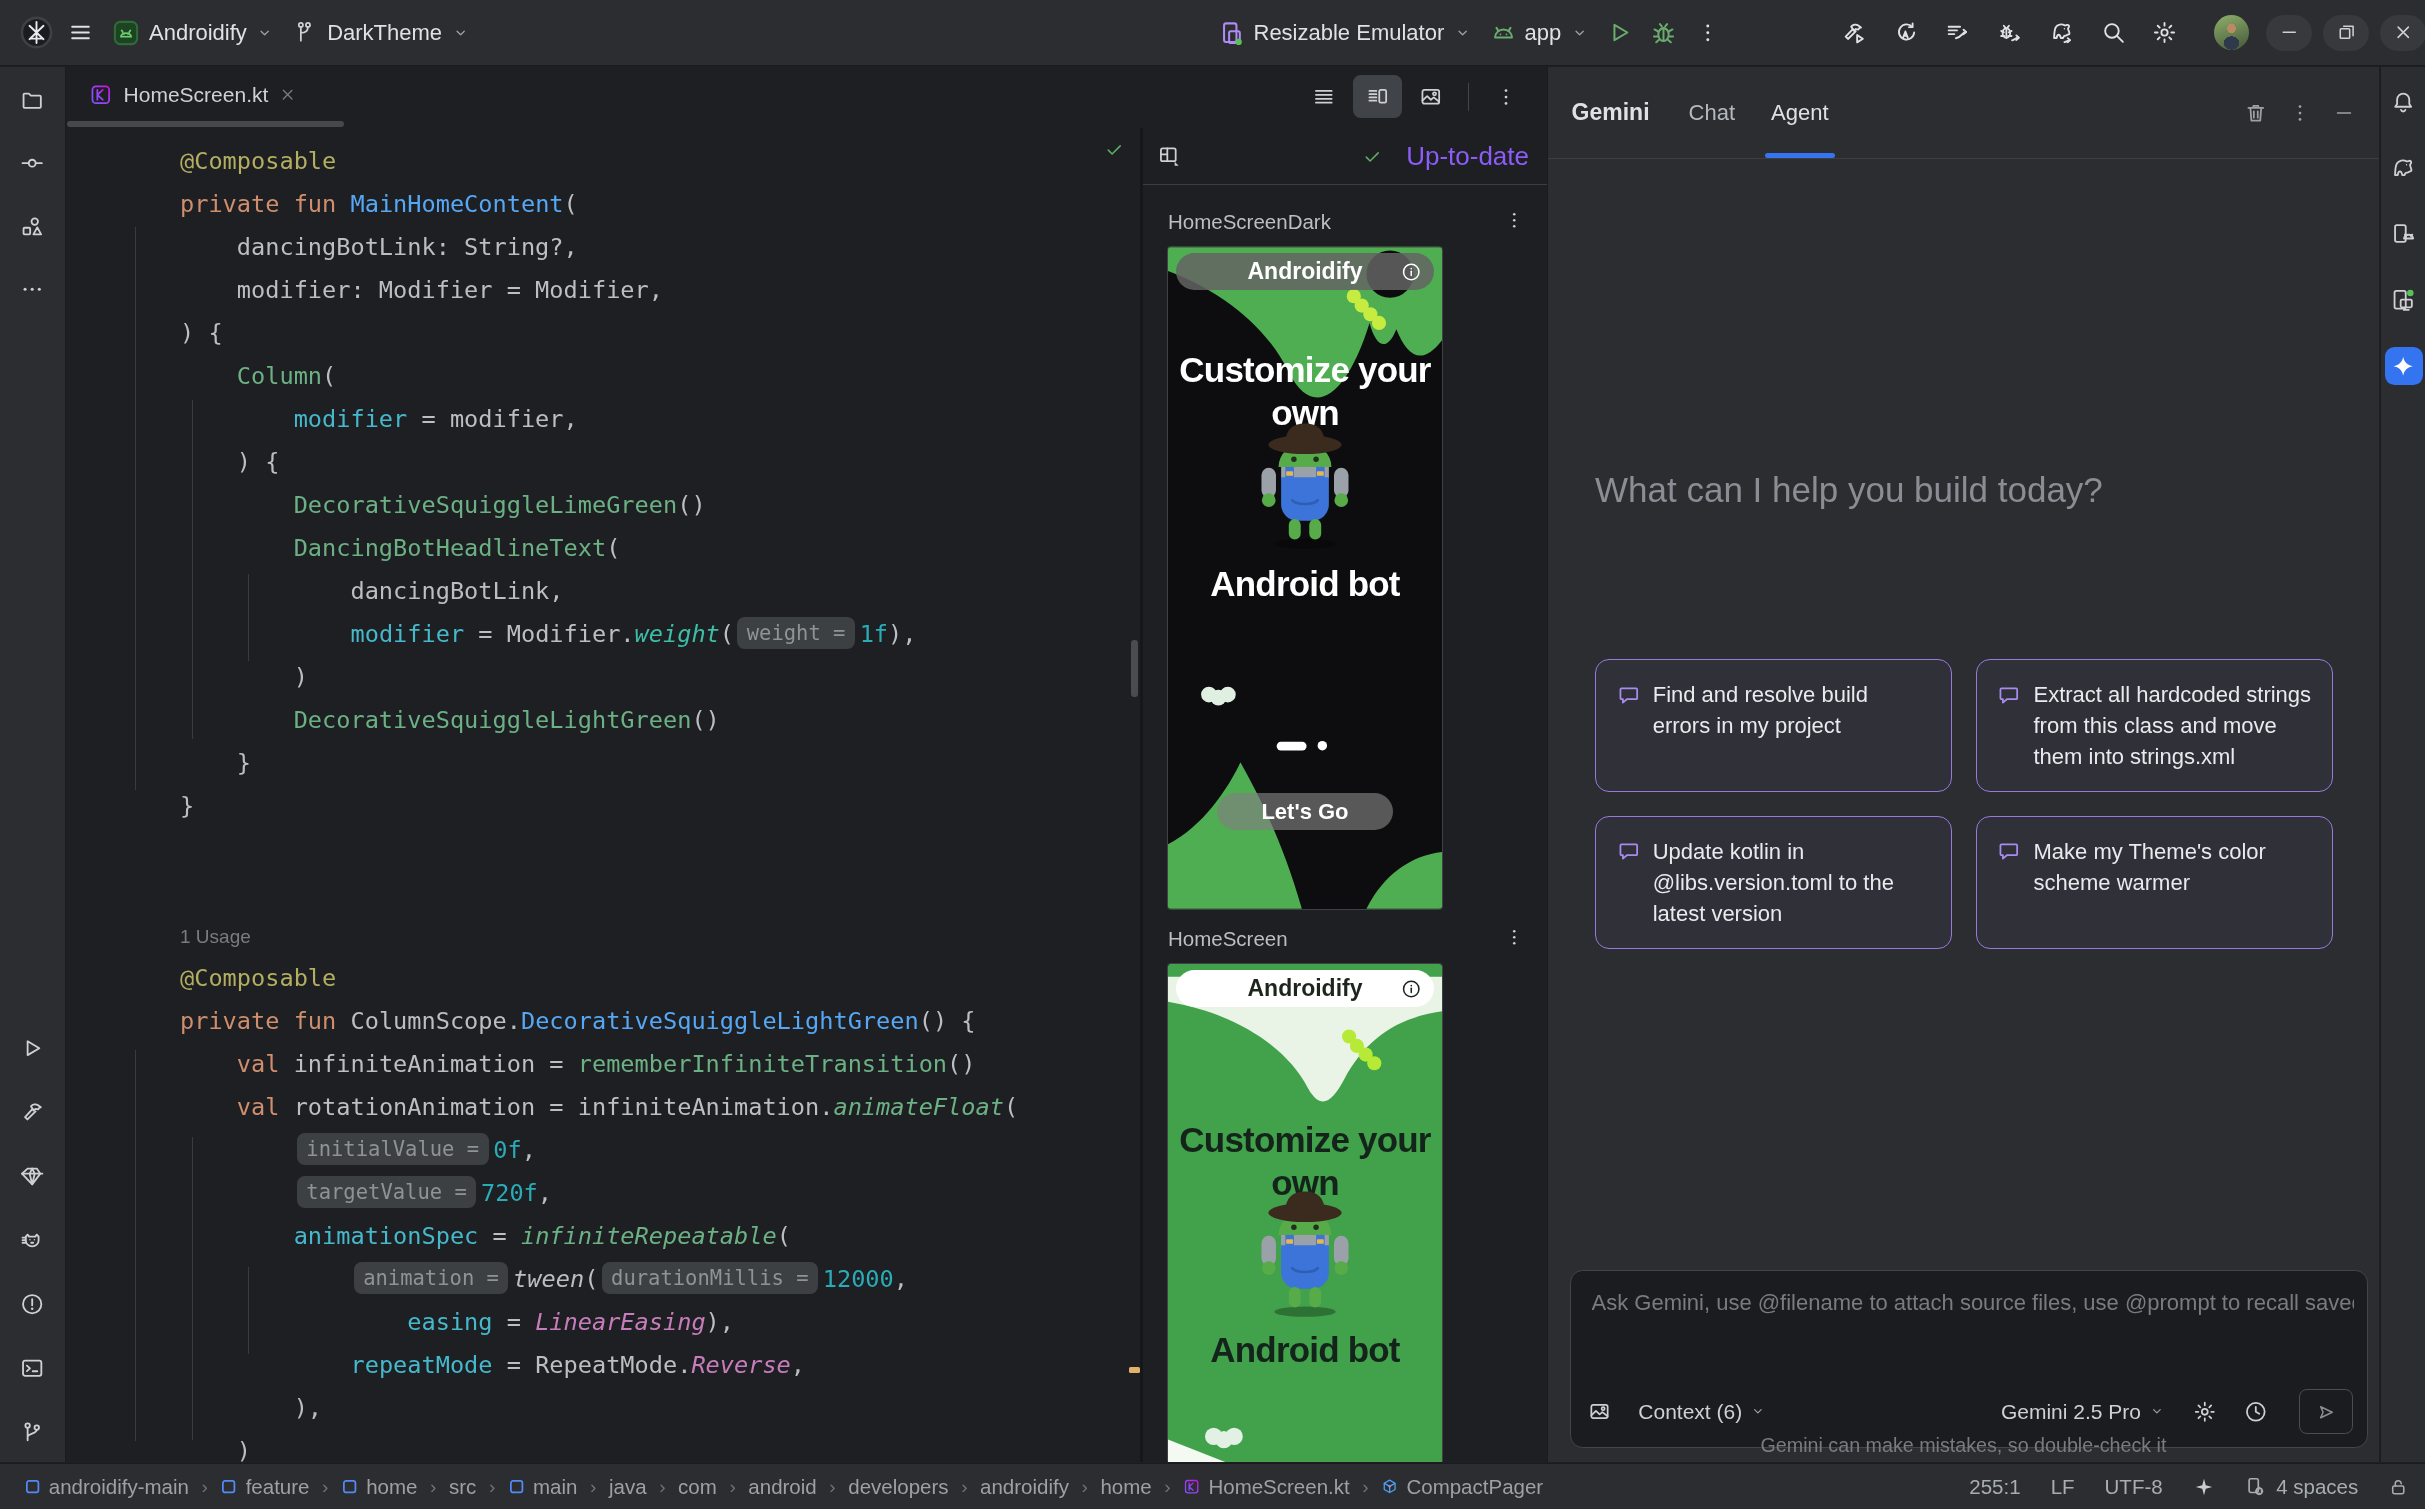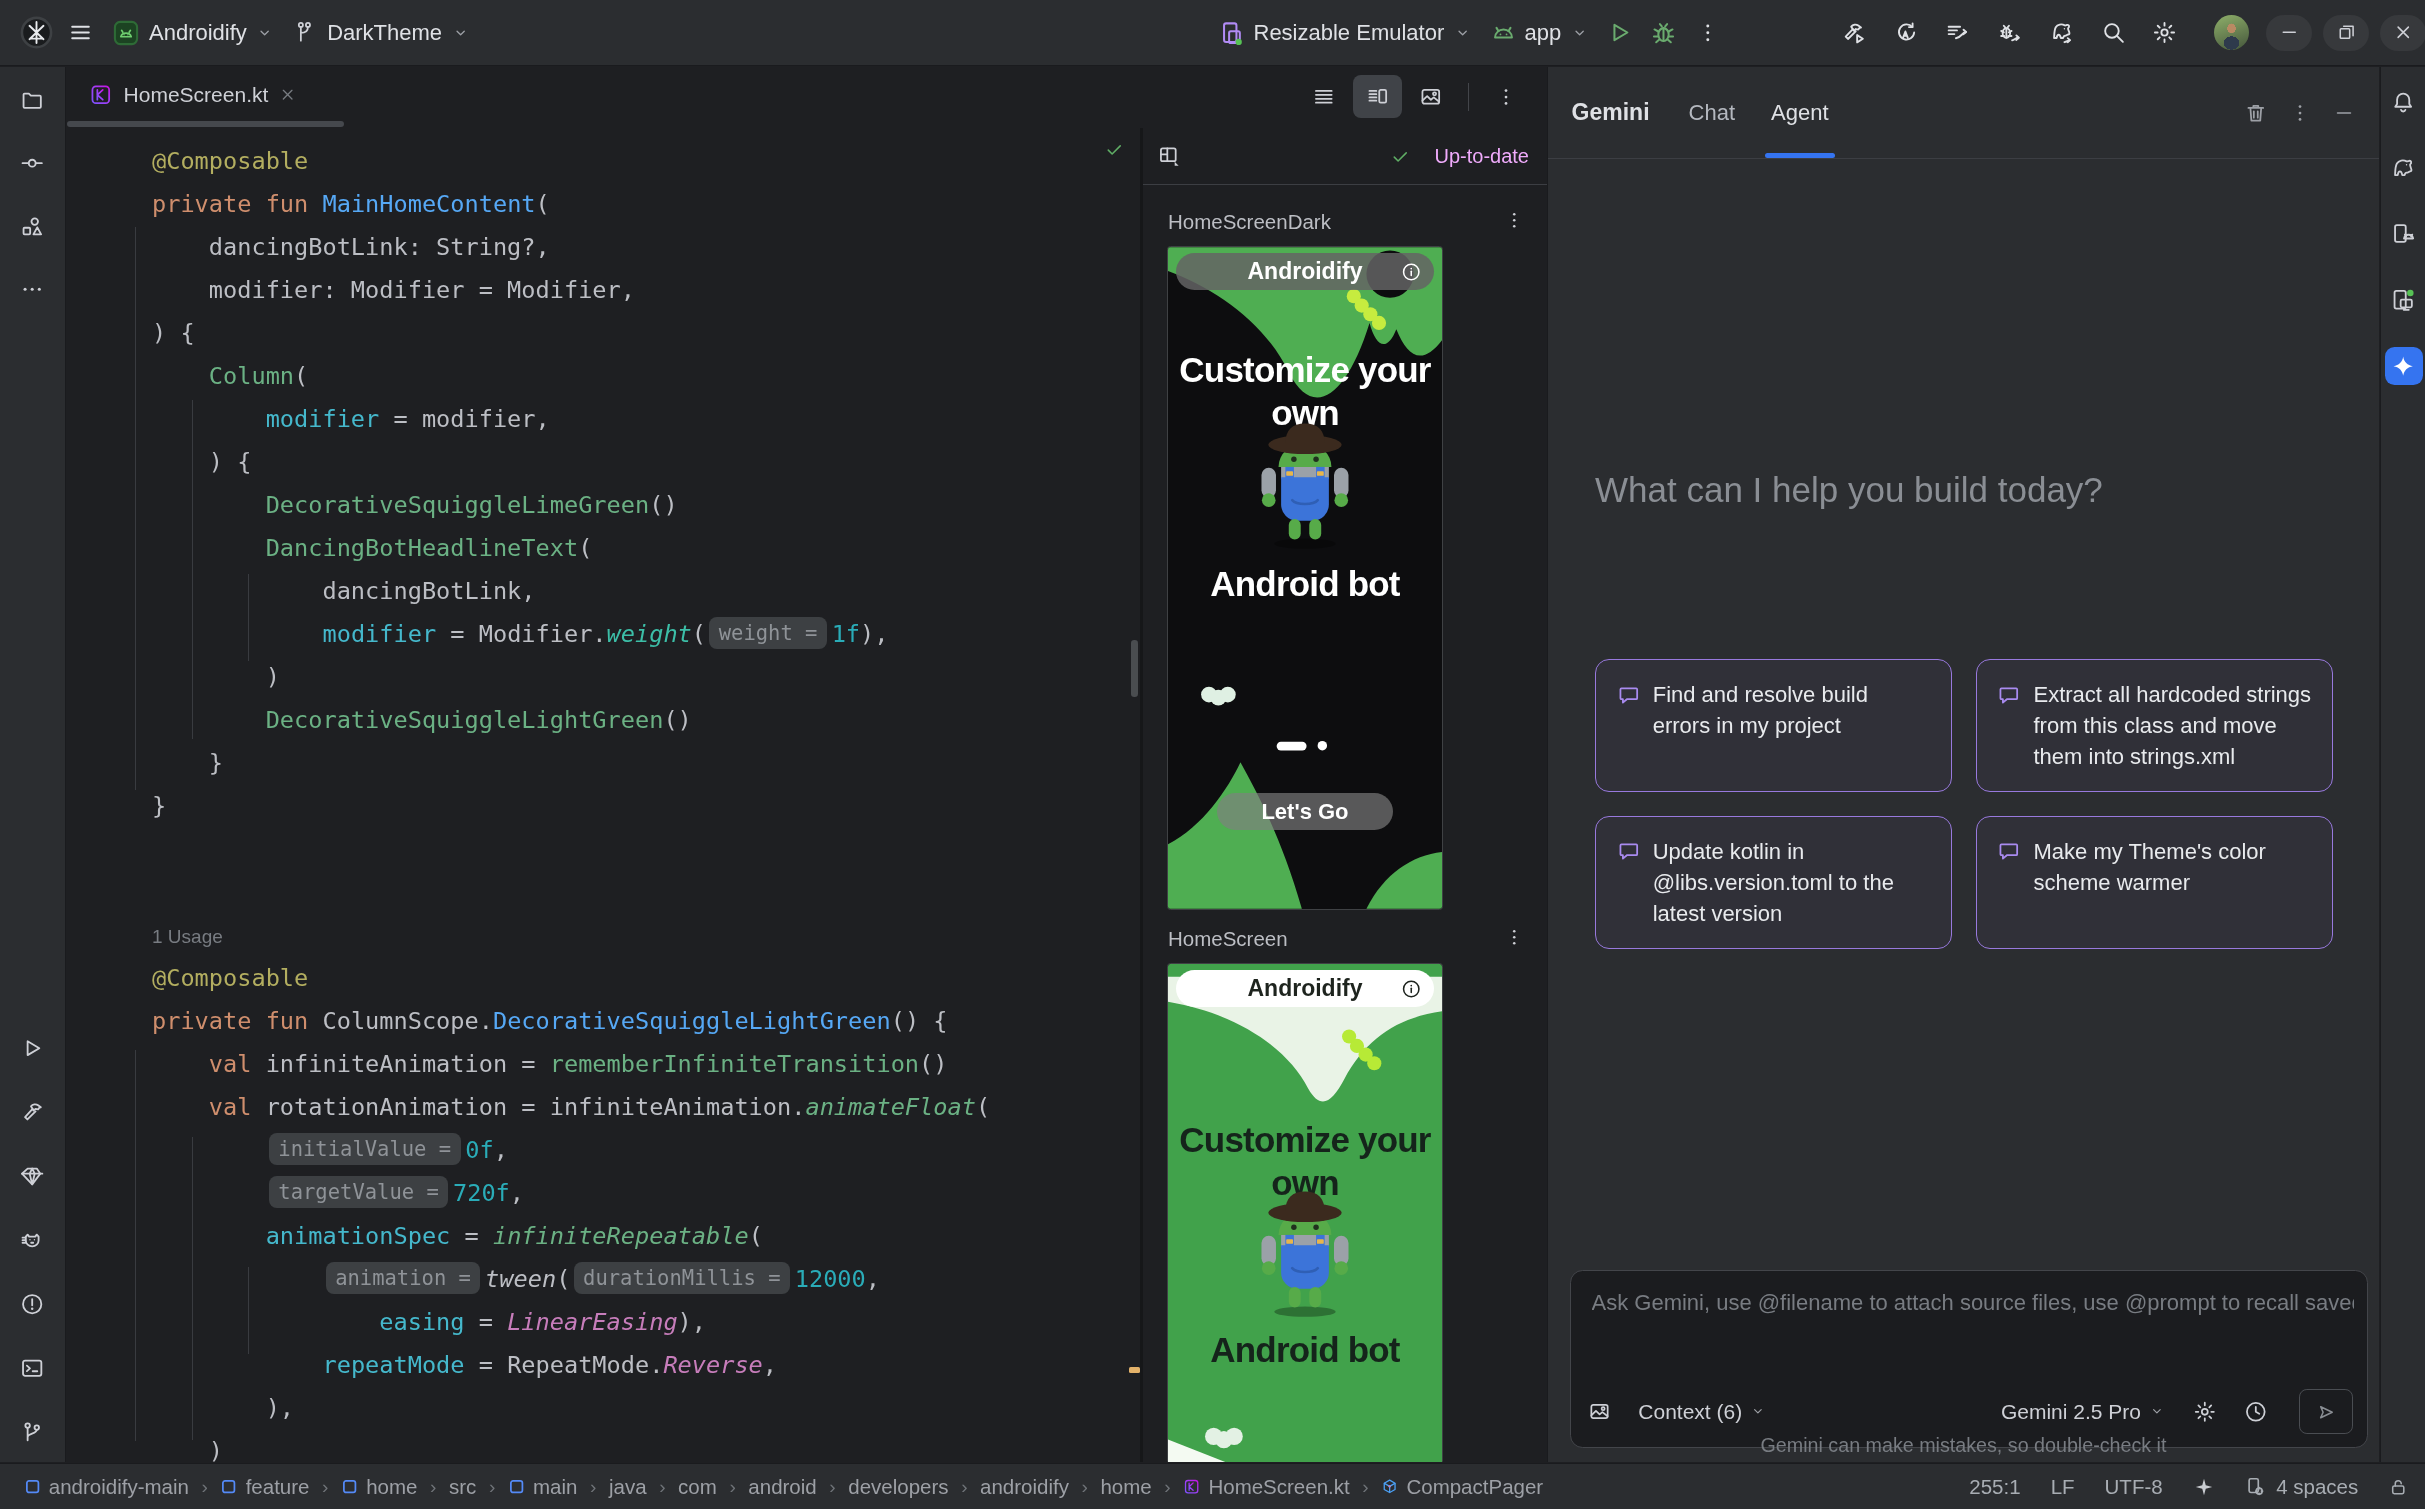--- a/index.html
+++ b/index.html
@@ -39,21 +39,21 @@
   .tab-close{width:17.3px;height:17.3px;color:#787C82;}
   .tab-underbar{position:absolute;left:0;top:54px;width:277px;height:6.3px;border-radius:3.2px;background:#45484D;}
   .viewmodes{position:absolute;right:17.3px;top:7.9px;height:44px;display:flex;align-items:center;gap:4.7px;color:#CED0D6;}
   .vm-btn{width:49px;height:43px;display:flex;align-items:center;justify-content:center;border-radius:7.9px;}
   .vm-btn .ic{width:23.6px;height:23.6px;}
   .vm-btn.active{background:#404348;}
   .vm-sep{width:0.8px;height:28px;background:#43454A;margin:0 7.9px;}
   
   .editor{position:absolute;left:0;top:61px;bottom:0;width:1073px;overflow:hidden;background:#1E1F22;}
   .code{position:absolute;left:85px;top:11.8px;font-family:"DejaVu Sans Mono","Liberation Mono",monospace;font-size:23.6px;line-height:43px;color:#BCBEC4;}
-  .cl{height:43px;white-space:pre;}
+  .cl{height:43px;white-space:pre;margin-left:28px;}
   .t-plain{color:#BCBEC4;}
   .t-iplain{color:#BCBEC4;font-style:italic;}
   .t-ann{color:#B3AE60;}
   .t-kw{color:#CF8E6D;}
   .t-decl{color:#56A8F5;}
   .t-call{color:#6BB184;}
   .t-calli{color:#6BB184;font-style:italic;}
   .t-named{color:#45B8CC;}
   .t-ext{color:#3CBEA7;font-style:italic;}
   .t-num{color:#2AACB8;}
@@ -62,21 +62,21 @@
   .t-hint{display:inline-block;background:#3D4043;color:#8F9398;border-radius:7.9px;padding:0.8px 9.5px;margin:0 4.7px 0 3.2px;font-size:20.5px;line-height:30px;vertical-align:1.6px;}
   .guide{position:absolute;width:0.8px;background:#393B40;}
   .ed-check{position:absolute;right:15.8px;top:11px;width:20.5px;height:20.5px;color:#5FAD65;}
   .ed-scroll{position:absolute;right:2.4px;top:512px;width:6.3px;height:57px;border-radius:3.2px;background:#4A4D50;}
   .ed-change{position:absolute;right:0;top:1239px;width:11px;height:5.5px;border-radius:1.6px;background:#E3B26A;}
   .splitter{position:absolute;left:1073px;top:61px;bottom:0;width:3.2px;background:#161719;}
   
   .previewpane{position:absolute;left:1076px;right:0;top:61px;bottom:0;background:#1E1F22;}
   .pv-toolbar{position:absolute;left:0;right:0;top:0;height:57px;border-bottom:0.8px solid #3C3E43;display:flex;align-items:center;padding:0 19px 0 14px;box-sizing:border-box;color:#CED0D6;}
   .pv-toolbar .ic{width:23.6px;height:23.6px;}
-  .pv-uptodate{margin-left:auto;display:flex;align-items:center;gap:24px;font-size:20px;color:#f0abfc;}
+  .pv-uptodate{margin-left:auto;display:flex;align-items:center;gap:24px;font-size:26px;color:#8b5cf6;}
   .pv-uptodate .ic{width:20.5px;height:20.5px;color:#5FAD65;}
   .pv-body{position:absolute;left:0;right:0;top:58px;bottom:0;overflow:hidden;}
   .pv-label{position:absolute;left:25px;font-size:20.5px;color:#BCBEC4;}
   .pv-kebab{position:absolute;right:23.6px;width:20.5px;height:20.5px;color:#CED0D6;}
   .phone{position:absolute;left:25px;width:274px;overflow:hidden;outline:0.8px solid #3F4144;border-radius:2.4px;}
   .phone.dark{top:61px;height:662px;background:#0D0D0F;}
   .phone.light{top:778px;height:500px;background:#41A24B;}
   .phone svg.deco{position:absolute;left:0;top:0;display:block;}
   .app-pill{position:absolute;left:7.9px;right:7.9px;top:6.3px;height:37px;border-radius:20.5px;display:flex;align-items:center;justify-content:center;font-size:23px;font-weight:700;}
   .phone.dark .app-pill{background:rgba(100,100,100,.85);color:#FFF;}

